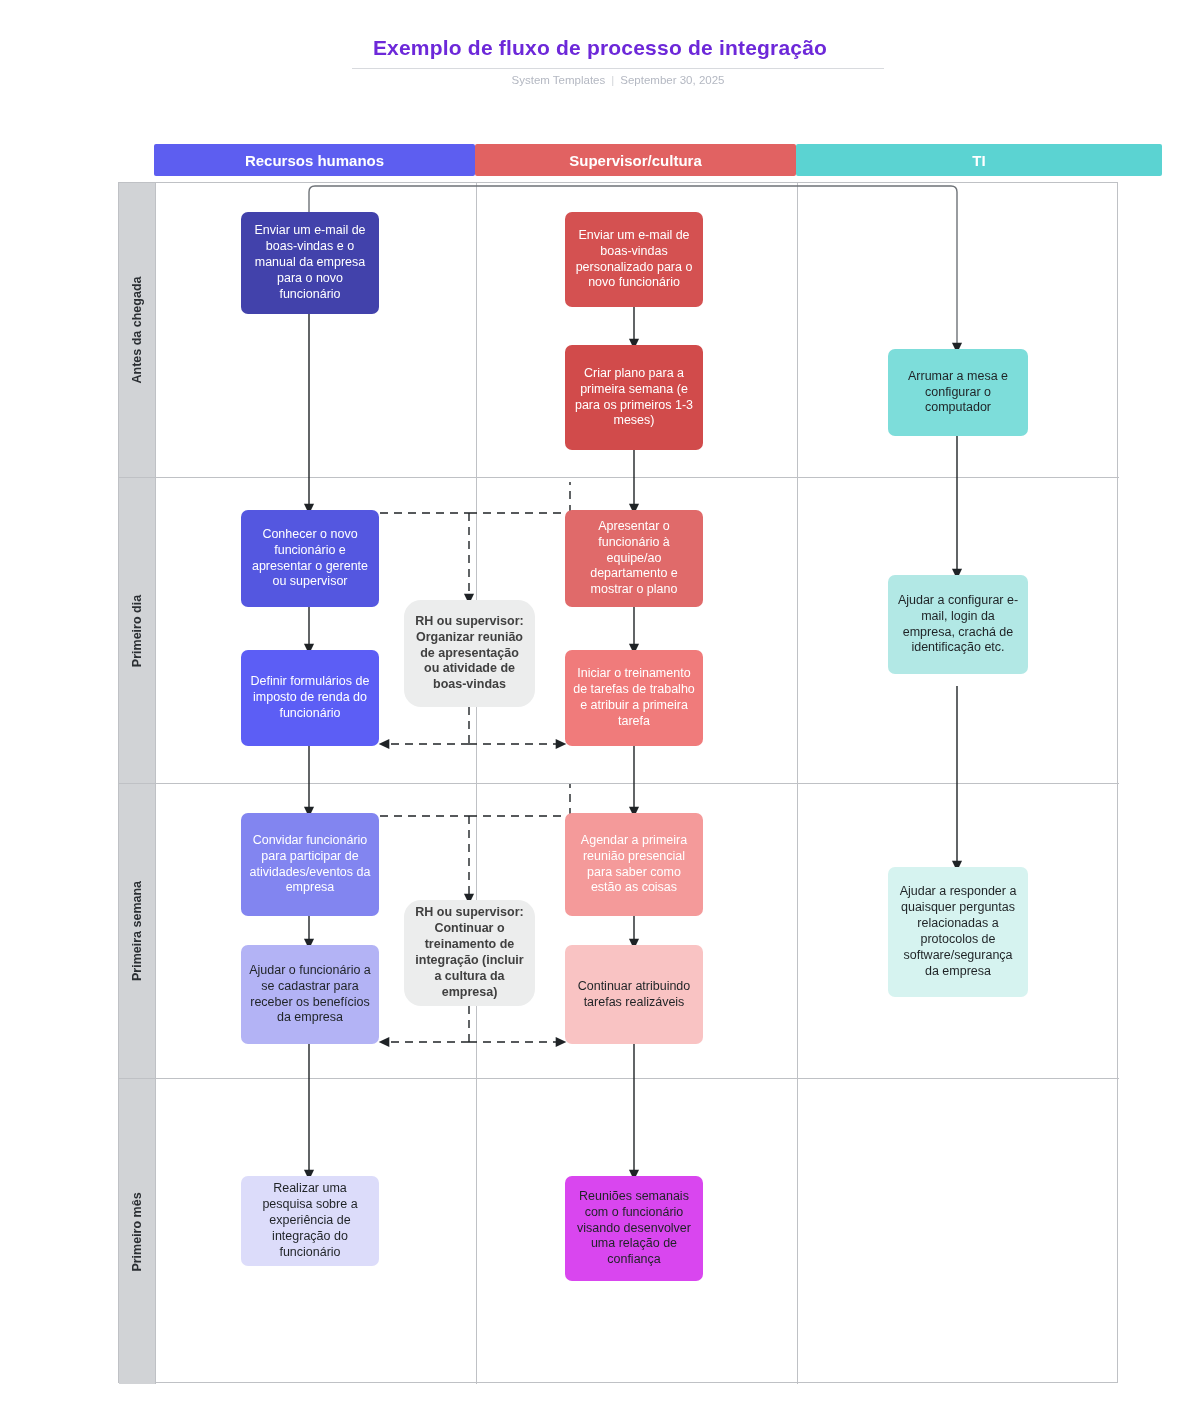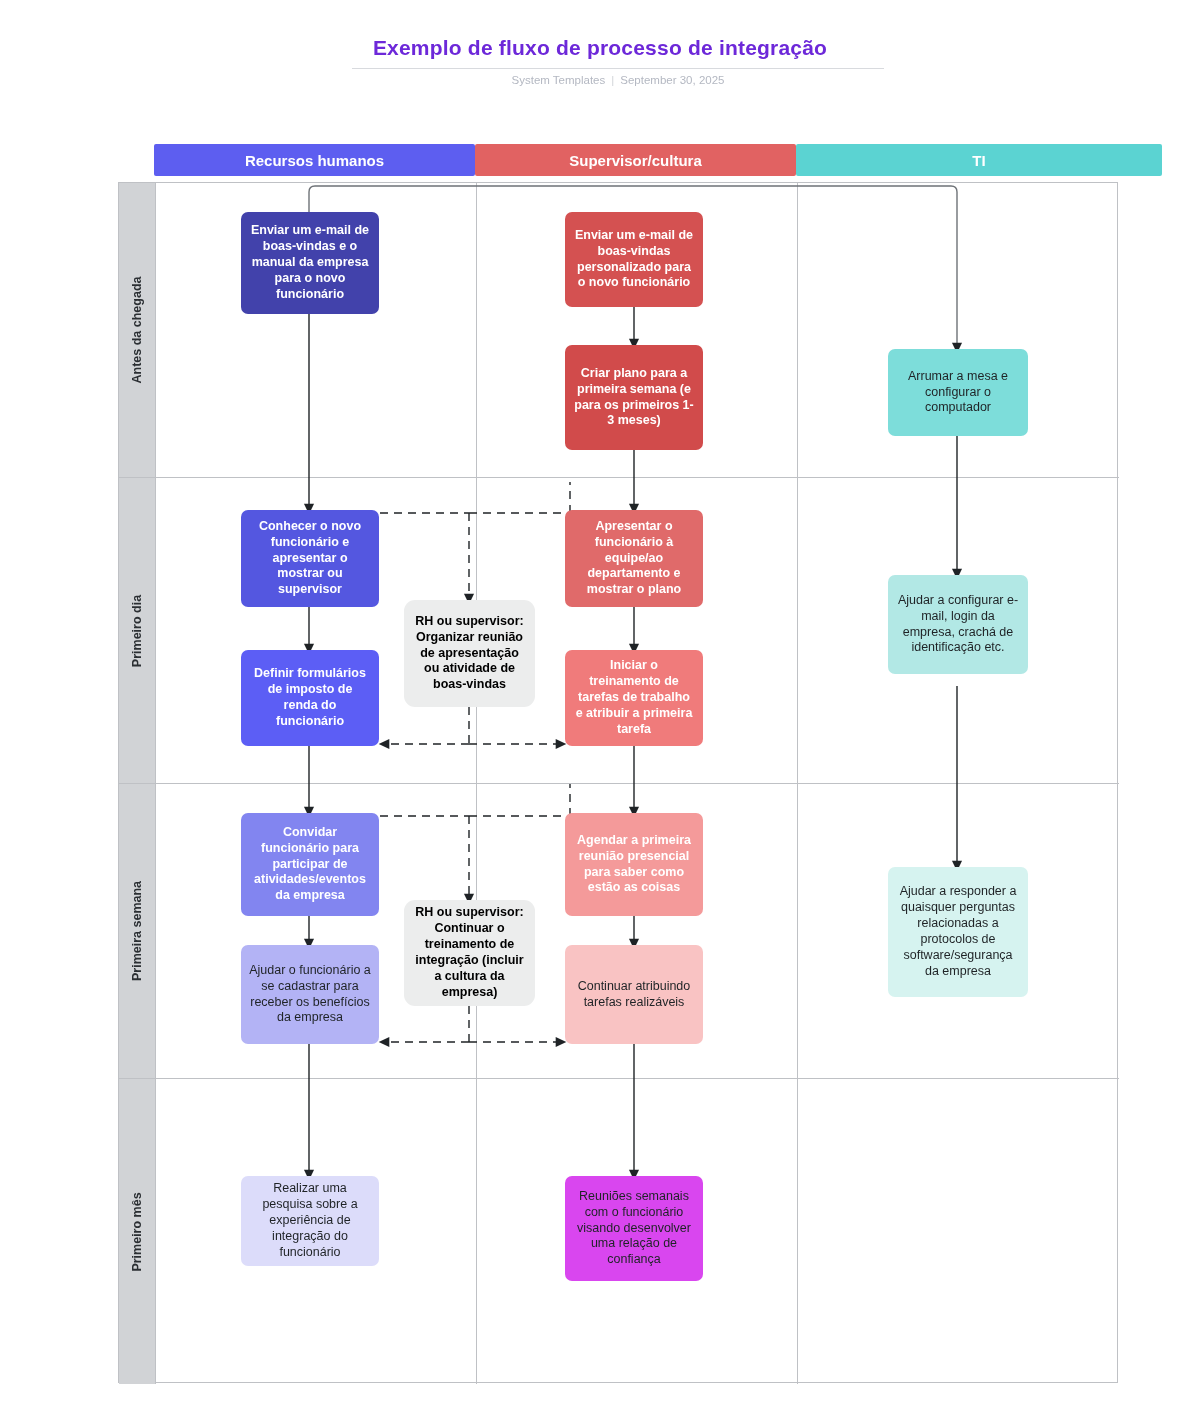--- a/index.html
+++ b/index.html
@@ -58,25 +58,25 @@
   .collineA{position:absolute;left:357px;top:0;width:1px;height:1201px;background:#bfc1c5;}
   .collineB{position:absolute;left:678px;top:0;width:1px;height:1201px;background:#bfc1c5;}
   .leftline{position:absolute;left:36px;top:0;width:1px;height:1201px;background:#bfc1c5;}
 
   
   .node{
     position:absolute;border-radius:7px;box-sizing:border-box;
     display:flex;align-items:center;justify-content:center;text-align:center;
     padding:4px 8px;font-size:12.5px;line-height:1.27;
   }
-  .node.white{color:#ffffff;font-weight:bold;}
+  .node.white{color:#ffffff;}
   .node.dark{color:#1f2326;}
   .node.note{
-    background:#eceded;color:#000000;font-weight:bold;font-size:12.5px;
-    border-radius:11px;
+    background:#eceded;color:#404040;font-weight:bold;font-size:12.5px;
+    border-radius:17px;
   }
 
   
   #wires{position:absolute;left:0;top:0;width:1000px;height:1239px;
          pointer-events:none;overflow:visible;}
 </style>
 </head>
 <body>
 
 <div id="header">
@@ -164,21 +164,21 @@
         <path d="M351,672 L452,672"></path>
         <path d="M452,672 L452,640"></path>
         <path d="M351,862 L351,898"></path>
         <path d="M351,898 L266,898" marker-end="url(#arw)"></path>
         <path d="M351,898 L443,898" marker-end="url(#arw)"></path>
       </g>
     </g>
   </svg>
 
   <div class="node white" style="left:123px;top:68px;width:138px;height:102px;background:#4242ab">Enviar um e-mail de boas-vindas e o manual da empresa para o novo funcionário</div>
-  <div class="node white" style="left:123px;top:366px;width:138px;height:97px;background:#5457e0">Conhecer o novo funcionário e apresentar o mostrar ou supervisor</div>
+  <div class="node white" style="left:123px;top:366px;width:138px;height:97px;background:#5457e0">Conhecer o novo funcionário e apresentar o gerente ou supervisor</div>
   <div class="node white" style="left:123px;top:506px;width:138px;height:96px;background:#5c5ef5">Definir formulários de imposto de renda do funcionário</div>
   <div class="node white" style="left:123px;top:669px;width:138px;height:103px;background:#8285f0">Convidar funcionário para participar de atividades/eventos da empresa</div>
   <div class="node dark" style="left:123px;top:801px;width:138px;height:99px;background:#b3b3f5">Ajudar o funcionário a se cadastrar para receber os benefícios da empresa</div>
   <div class="node dark" style="left:123px;top:1032px;width:138px;height:90px;background:#dcdcfa">Realizar uma pesquisa sobre a experiência de integração do funcionário</div>
 
   <div class="node white" style="left:447px;top:68px;width:138px;height:95px;background:#d45151">Enviar um e-mail de boas-vindas personalizado para o novo funcionário</div>
   <div class="node white" style="left:447px;top:201px;width:138px;height:105px;background:#d14b4b">Criar plano para a primeira semana (e para os primeiros 1-3 meses)</div>
   <div class="node white" style="left:447px;top:366px;width:138px;height:97px;background:#e06a6a">Apresentar o funcionário à equipe/ao departamento e mostrar o plano</div>
   <div class="node white" style="left:447px;top:506px;width:138px;height:96px;background:#f07b7b">Iniciar o treinamento de tarefas de trabalho e atribuir a primeira tarefa</div>
   <div class="node white" style="left:447px;top:669px;width:138px;height:103px;background:#f49a9a">Agendar a primeira reunião presencial para saber como estão as coisas</div>

